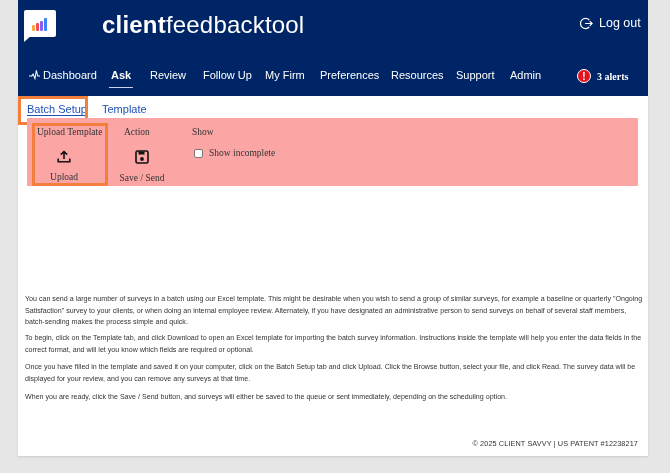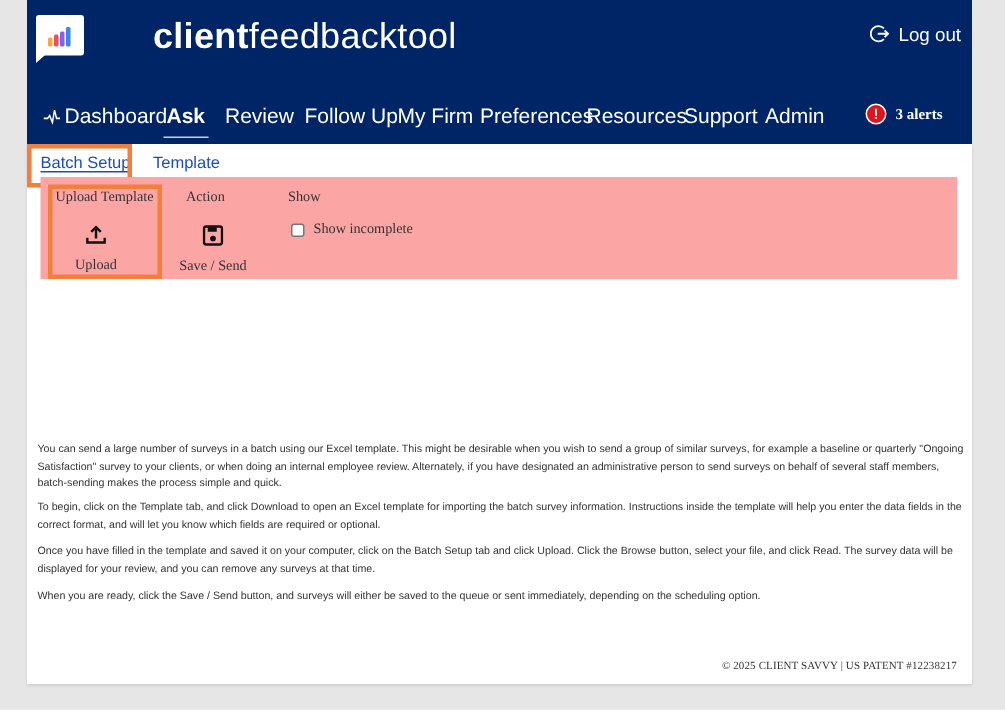--- a/index.html
+++ b/index.html
@@ -20,26 +20,26 @@
       position: absolute; left: 0; top: 25px; width: 0; height: 0;
       border-top: 7px solid #fff; border-right: 8px solid transparent;
     }
     .bars { position: absolute; left: 8px; top: 7px; display: flex; align-items: flex-end; gap: 1px; height: 14px; }
     .bars span { display: block; width: 3px; border-radius: 1px; }
     .logo-text { margin-left: 8px; font-size: 24px; letter-spacing: 0.2px; color: #fff; line-height: 28px; }
     .logo-text b { font-weight: 700; }
     .logo-text span.light { font-weight: 400; }
 
     .user-email { position: absolute; left: 397px; top: 17px; font-size: 12.5px; color: #fff; }
-    .logout { position: absolute; left: 562px; top: 16px; display: flex; font-size: 12.5px; color: #fff; cursor: pointer; }
+    .logout { position: absolute; left: 562px; top: 16px; display: flex; align-items: center; font-size: 12.5px; color: #fff; cursor: pointer; }
     .logout svg { margin-right: 6px; }
 
     .nav { position: absolute; left: 0; top: 62px; height: 30px; width: 100%; }
     .nav-item {
-      position: absolute; top: 7px; font-size: 14px; color: #fff; cursor: pointer; white-space: nowrap;
+      position: absolute; top: 7px; font-size: 11px; color: #fff; cursor: pointer; white-space: nowrap;
     }
     .nav-item.active { font-weight: 700; }
     .nav-item.active::after {
       content: ""; position: absolute; left: -2px; right: -2px; bottom: -7px; height: 1px; background: #c9d2e6;
     }
     .alerts { position: absolute; left: 559px; top: 7px; display: flex; align-items: center; font-family: "Liberation Serif", serif; font-weight: 700; font-size: 10px; color: #fff; cursor: pointer; }
     .alert-dot { width: 14px; height: 14px; border-radius: 50%; background: #e1141d; border: 1px solid #fff; display: flex; align-items: center; justify-content: center; font-family: "Liberation Sans", sans-serif; font-size: 10px; font-weight: 700; margin-right: 6px; }
 
     .panel { position: absolute; left: 18px; top: 96px; width: 630px; height: 360px; background: #fff; box-shadow: 0 1px 2px rgba(0,0,0,0.12); }
 
@@ -51,21 +51,21 @@
     .toolbar { position: absolute; left: 9px; top: 22px; width: 611px; height: 68px; background: #fca5a5; font-family: "Liberation Serif", serif; color: #333; }
     .tb-label { position: absolute; top: 9px; font-size: 9.5px; }
     .tb-btn { position: absolute; display: flex; flex-direction: column; align-items: center; cursor: pointer; }
     .tb-btn-label { font-size: 9.5px; margin-top: 9px; }
     .hl-upload { position: absolute; left: 5px; top: 5px; width: 76px; height: 63px; border: 3px solid #f47e3b; }
     .checkbox-wrap { position: absolute; left: 167px; top: 30px; display: flex; align-items: center; font-size: 9.5px; cursor: pointer; }
     .checkbox { width: 9px; height: 9px; border: 1px solid #777; border-radius: 2px; background: #fff; margin-right: 6px; }
 
     .title { position: absolute; left: 0; width: 630px; top: 165px; text-align: center; font-family: "DejaVu Sans", sans-serif; font-weight: 700; font-size: 12px; color: #112e6b; }
     .para { position: absolute; left: 7px; width: 618px; font-size: 7.1px; line-height: 11.5px; color: #333; }
-    .footer { position: absolute; right: 10px; top: 343px; font-size: 7.3px; color: #333; letter-spacing: 0.1px; font-family: Liberation Serif, serif; }
+    .footer { position: absolute; right: 10px; top: 343px; font-size: 7.3px; color: #333; letter-spacing: 0.1px; }
   </style>
 </head>
 <body>
 
 <div class="header">
   <div class="logo">
     <div class="logo-box">
       <div class="logo-bubble"></div>
       <div class="logo-tail"></div>
       <div class="bars">

